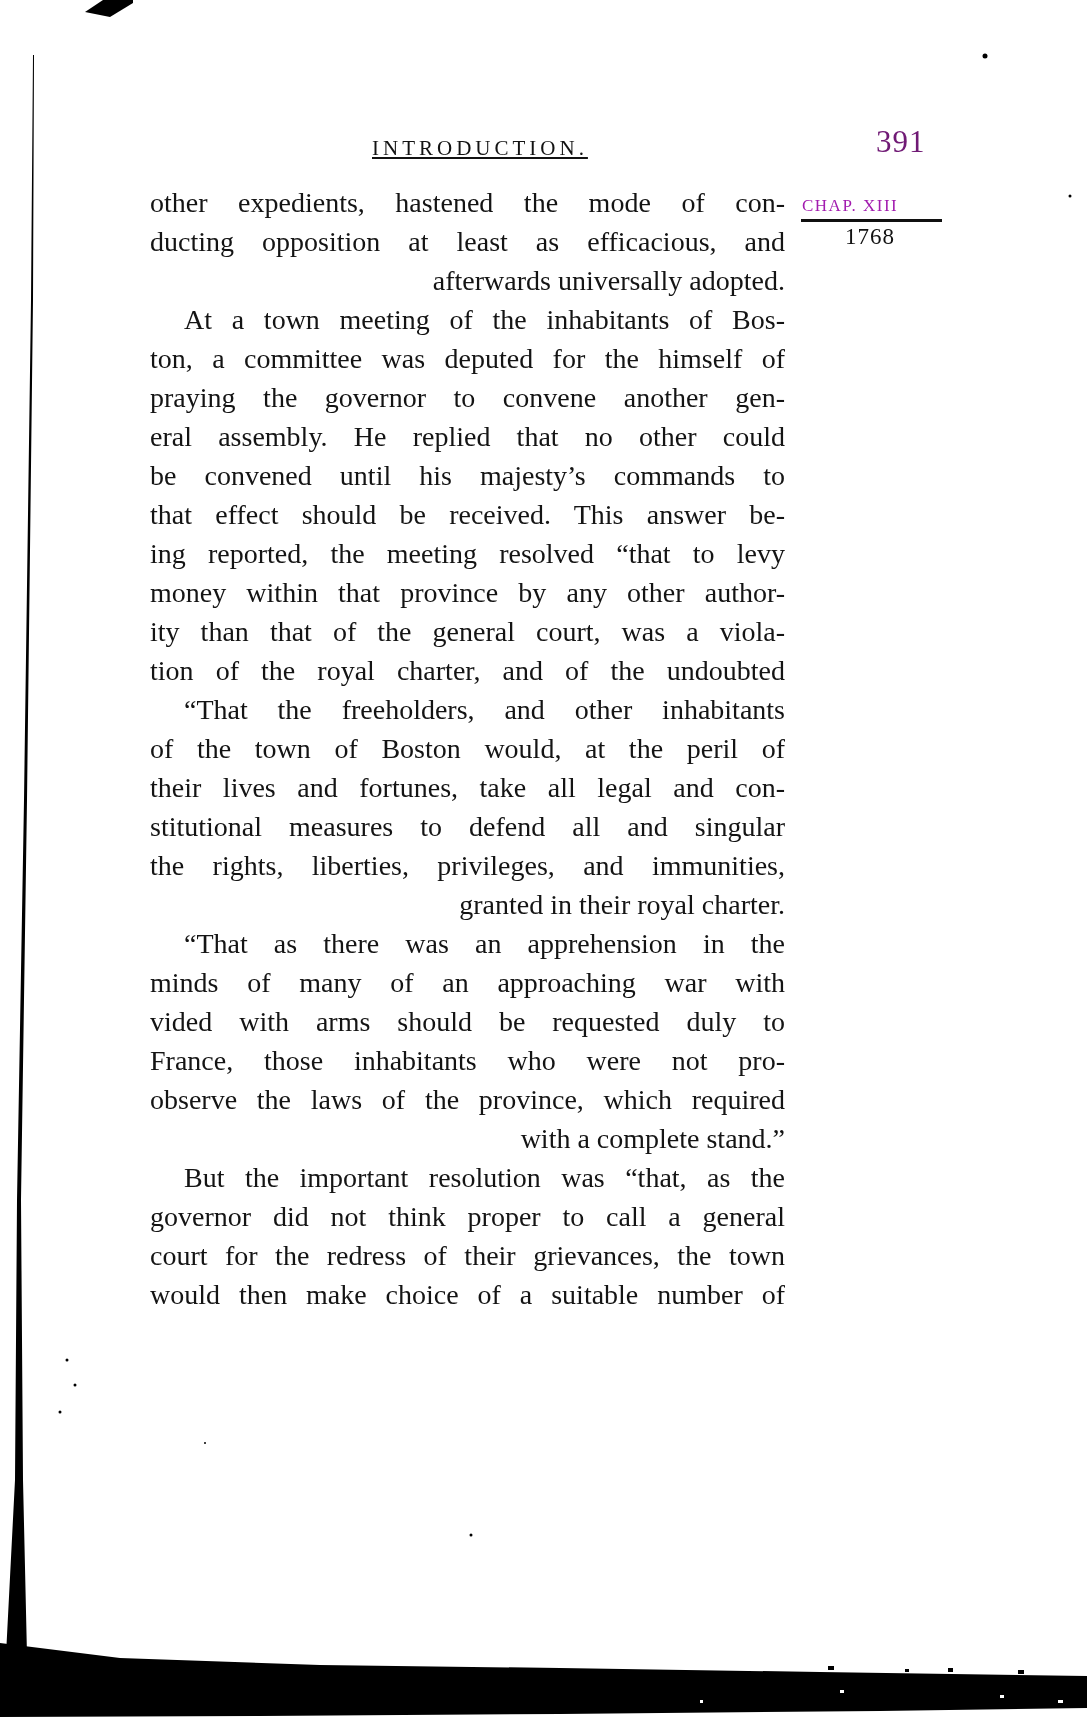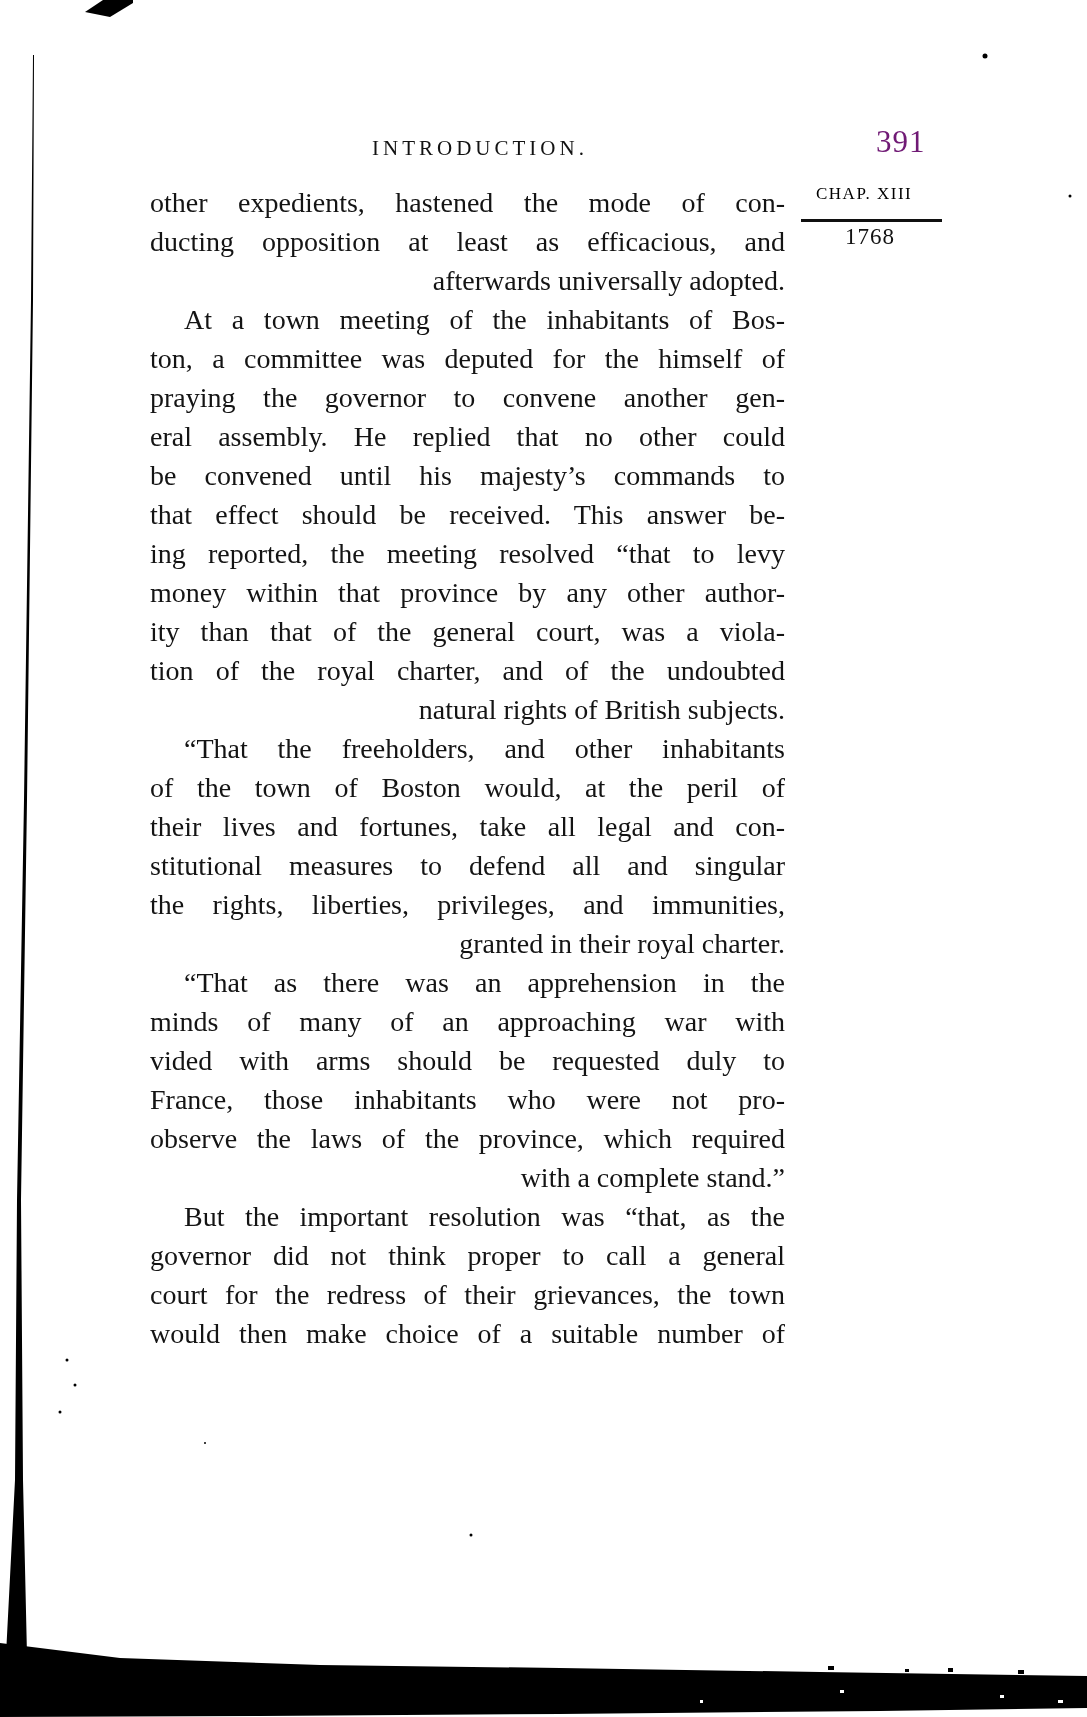--- a/index.html
+++ b/index.html
@@ -15,38 +15,38 @@
   #scan-page { position: absolute; inset: 0; }
 
   
   #running-header {
     position: absolute;
     left: 372px; top: 136px;
     font-size: 21px;
     letter-spacing: 4px;
     color: #121212;
     white-space: nowrap;
+    text-decoration: underline;
   }
   #page-number {
     position: absolute;
     left: 876px; top: 124px;
     font-size: 31px;
     letter-spacing: 1px;
     color: #701a75;
   }
 
   
   #margin-chapter {
     position: absolute;
-    left: 802px; top: 184px;
+    left: 802px; top: 196px;
     font-size: 17px;
     letter-spacing: 1.5px;
     white-space: nowrap;
-    color: #000000;
-    margin-left: 14px;
+    color: #a21caf;
   }
   #margin-rule {
     position: absolute;
     left: 801px; top: 219px;
     width: 141px; height: 3px;
     background: #101010;
   }
   #margin-year {
     position: absolute;
     left: 845px; top: 224px;
@@ -109,21 +109,20 @@
       <div class="line indent">At a town meeting of the inhabitants of Bos-</div>
       <div class="line">ton, a committee was deputed for the himself of</div>
       <div class="line">praying the governor to convene another gen-</div>
       <div class="line">eral assembly.  He replied that no other could</div>
       <div class="line">be convened until his majesty’s commands to</div>
       <div class="line">that effect should be received.  This answer be-</div>
       <div class="line">ing reported, the meeting resolved “that to levy</div>
       <div class="line">money within that province by any other author-</div>
       <div class="line">ity than that of the general court, was a viola-</div>
       <div class="line">tion of the royal charter, and of the undoubted</div>
-      <div class="line end">natural rights of British subjects.</div>
       <div class="line indent">“That the freeholders, and other inhabitants</div>
       <div class="line">of the town of Boston would, at the peril of</div>
       <div class="line">their lives and fortunes, take all legal and con-</div>
       <div class="line">stitutional measures to defend all and singular</div>
       <div class="line">the rights, liberties, privileges, and immunities,</div>
       <div class="line end">granted in their royal charter.</div>
       <div class="line indent">“That as there was an apprehension in the</div>
       <div class="line">minds of many of an approaching war with</div>
       <div class="line">vided with arms should be requested duly to</div>
       <div class="line">France, those inhabitants who were not pro-</div>

